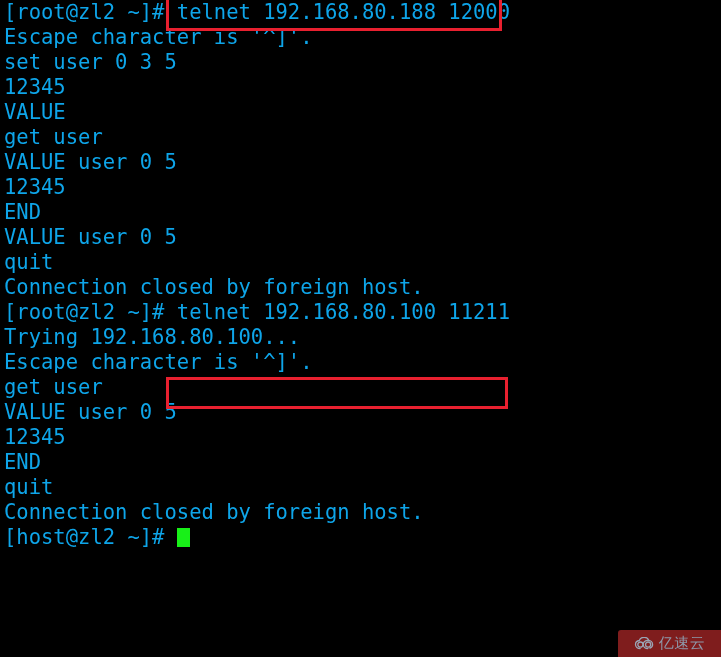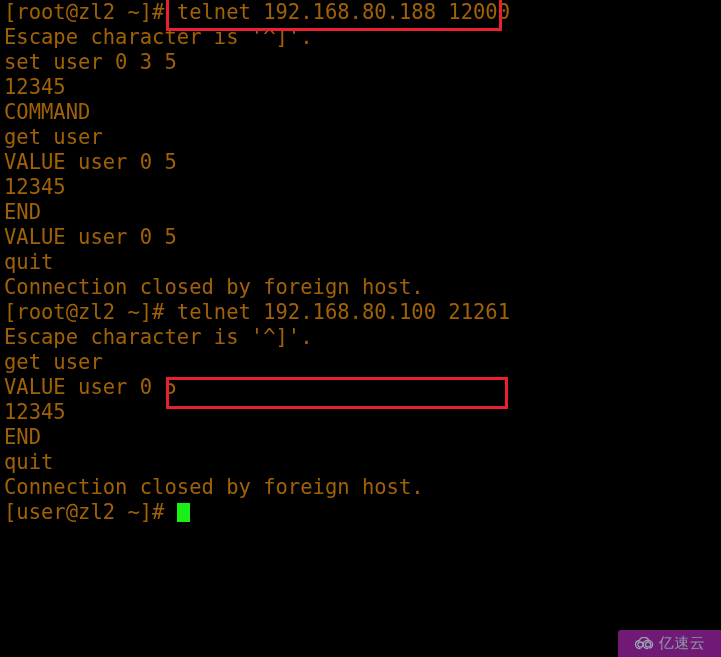--- a/index.html
+++ b/index.html
@@ -18,21 +18,21 @@
   #lines {
     position: absolute;
     top: 0;
     left: 4px;
     width: 717px;
   }
   .line {
     height: 25px;
     line-height: 25px;
     font-size: 20.5px;
-    color: #a16207;
+    color: #0ea5e9;
     white-space: pre;
     letter-spacing: 0px;
   }
   .cursor {
     display: inline-block;
     width: 13px;
     height: 19px;
     background: #18f018;
     vertical-align: -3px;
   }
@@ -42,21 +42,21 @@
     box-sizing: border-box;
     pointer-events: none;
     background: transparent;
   }
   #watermark {
     position: absolute;
     left: 618px;
     top: 630px;
     width: 103px;
     height: 27px;
-    background: #701a75;
+    background: #7f1d1d;
     border-radius: 3px 0 0 0;
     display: flex;
     align-items: center;
     justify-content: center;
     gap: 4px;
   }
   #watermark .wm-text {
     font-family: "DejaVu Sans", "Liberation Sans", sans-serif;
     font-size: 15px;
     color: #8e99aa;
@@ -68,37 +68,38 @@
 </head>
 <body>
 
 <div id="terminal">
 
   <div id="lines">
     <div class="line">[root@zl2 ~]# telnet 192.168.80.188 12000</div>
     <div class="line">Escape character is '^]'.</div>
     <div class="line">set user 0 3 5</div>
     <div class="line">12345</div>
-    <div class="line">COMMAND</div>
+    <div class="line">VALUE</div>
     <div class="line">get user</div>
     <div class="line">VALUE user 0 5</div>
     <div class="line">12345</div>
     <div class="line">END</div>
     <div class="line">VALUE user 0 5</div>
     <div class="line">quit</div>
     <div class="line">Connection closed by foreign host.</div>
-    <div class="line">[root@zl2 ~]# telnet 192.168.80.100 21261</div>
+    <div class="line">[root@zl2 ~]# telnet 192.168.80.100 11211</div>
+    <div class="line">Trying 192.168.80.100...</div>
     <div class="line">Escape character is '^]'.</div>
     <div class="line">get user</div>
     <div class="line">VALUE user 0 5</div>
     <div class="line">12345</div>
     <div class="line">END</div>
     <div class="line">quit</div>
     <div class="line">Connection closed by foreign host.</div>
-    <div class="line"><span>[user@zl2 ~]# </span><span class="cursor"></span></div>
+    <div class="line"><span>[host@zl2 ~]# </span><span class="cursor"></span></div>
   </div>
 
   <div class="hl-box" style="left:166px; top:-3px; width:336px; height:34px;"></div>
   <div class="hl-box" style="left:166px; top:377px; width:342px; height:32px;"></div>
 
   <div id="watermark">
     <span>
       <svg width="21" height="13" viewBox="0 0 21 13" fill="none">
         <path d="M6.2 11.6c-2.6 0-4.7-1.8-4.7-4.1 0-2 1.6-3.7 3.8-4 .6-1.9 2.5-3.2 4.8-3.2 2 0 3.8 1 4.5 2.6" stroke="#9aa5b5" stroke-width="1.3" fill="none" stroke-linecap="round"></path>
         <circle cx="6.4" cy="7.6" r="2.6" stroke="#9aa5b5" stroke-width="1.3" fill="none"></circle>

